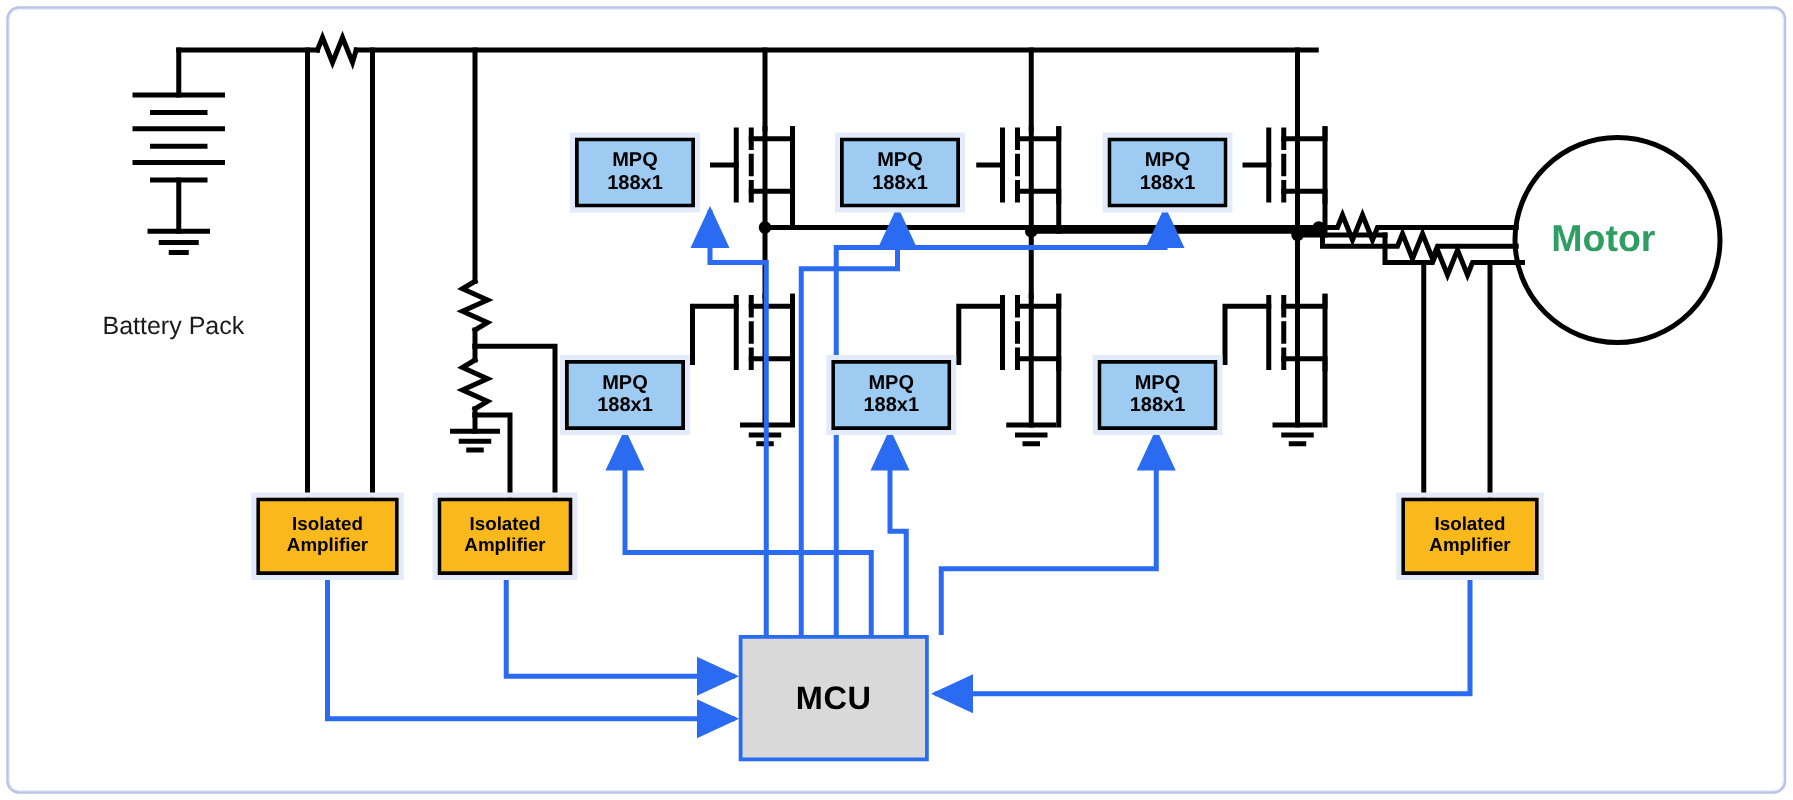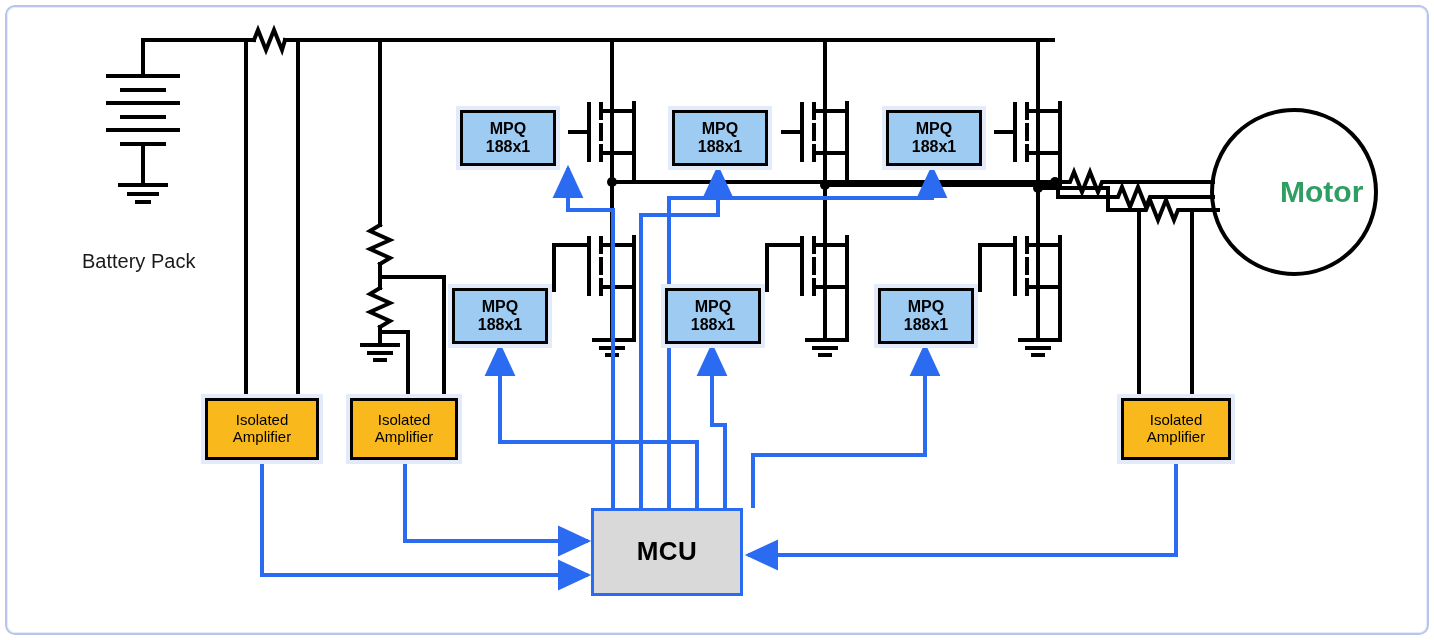--- a/index.html
+++ b/index.html
@@ -7,21 +7,21 @@
   #root{position:relative;width:1434px;height:640px;background:#ffffff;overflow:hidden;}
   #frame{position:absolute;left:5px;top:5px;width:1424px;height:630px;
          border:2px solid #b9c4ea;border-radius:10px;box-sizing:border-box;
          box-shadow:0 0 0 1px #e8ecf8 inset;}
   svg.sheet{position:absolute;left:0;top:0;width:1434px;height:640px;}
   .blk{position:absolute;box-sizing:border-box;display:flex;flex-direction:column;
        align-items:center;justify-content:center;text-align:left;line-height:1.12;}
   .mpq{background:#9ecbf2;border:3px solid #000;outline:4px solid #e3ebfb;
        color:#000;font-size:16px;font-weight:bold;}
   .iso{background:#f9b81b;border:3px solid #000;outline:4px solid #e3ebfb;
-       color:#000;font-size:15px;font-weight:normal;}
+       color:#000;font-size:15px;font-weight:bold;}
   .mcu{background:#d9d9d9;border:3px solid #2a6bf2;color:#000;
        font-size:26px;font-weight:bold;letter-spacing:.5px;}
   .motor-lbl{position:absolute;color:#2f9e63;font-size:30px;font-weight:bold;}
   .bp-lbl{position:absolute;color:#1a1a1a;font-size:20px;margin-left:20px;}
 </style>
 </head>
 <body>
 
 <div id="root">
 
@@ -179,21 +179,21 @@
       <path d="M753,508 L753,455 L925,455 L925,346" marker-end="url(#barrow)"></path>
 
       <path d="M262,462 L262,575 L588,575" marker-end="url(#barrow)"></path>
       <path d="M405,462 L405,541 L588,541" marker-end="url(#barrow)"></path>
       <path d="M1176,462 L1176,555 L748,555" marker-end="url(#barrow)"></path>
     </g>
   </svg>
 
   <div class="bp-lbl" style="left:62px;top:250px;">Battery Pack</div>
 
-  <div class="motor-lbl" style="left:1280px;top:175px;">Motor</div>
+  <div class="motor-lbl" style="left:1241px;top:175px;">Motor</div>
 
   <div class="blk mpq" style="left:460px;top:110px;width:96px;height:56px;">
     <span>MPQ</span>
     <span>188x1</span>
   </div>
   <div class="blk mpq" style="left:672px;top:110px;width:96px;height:56px;">
     <span>MPQ</span>
     <span>188x1</span>
   </div>
   <div class="blk mpq" style="left:886px;top:110px;width:96px;height:56px;">
@@ -220,17 +220,17 @@
   </div>
   <div class="blk iso" style="left:350px;top:398px;width:108px;height:62px;">
     <span>Isolated</span>
     <span>Amplifier</span>
   </div>
   <div class="blk iso" style="left:1121px;top:398px;width:110px;height:62px;">
     <span>Isolated</span>
     <span>Amplifier</span>
   </div>
 
-  <div class="blk mcu" style="left:591px;top:508px;width:152px;height:88px;">
+  <div class="blk mcu" style="left:591px;top:508px;width:152px;height:101px;">
     <span>MCU</span>
   </div>
 
 </div>
 
 </body></html>

